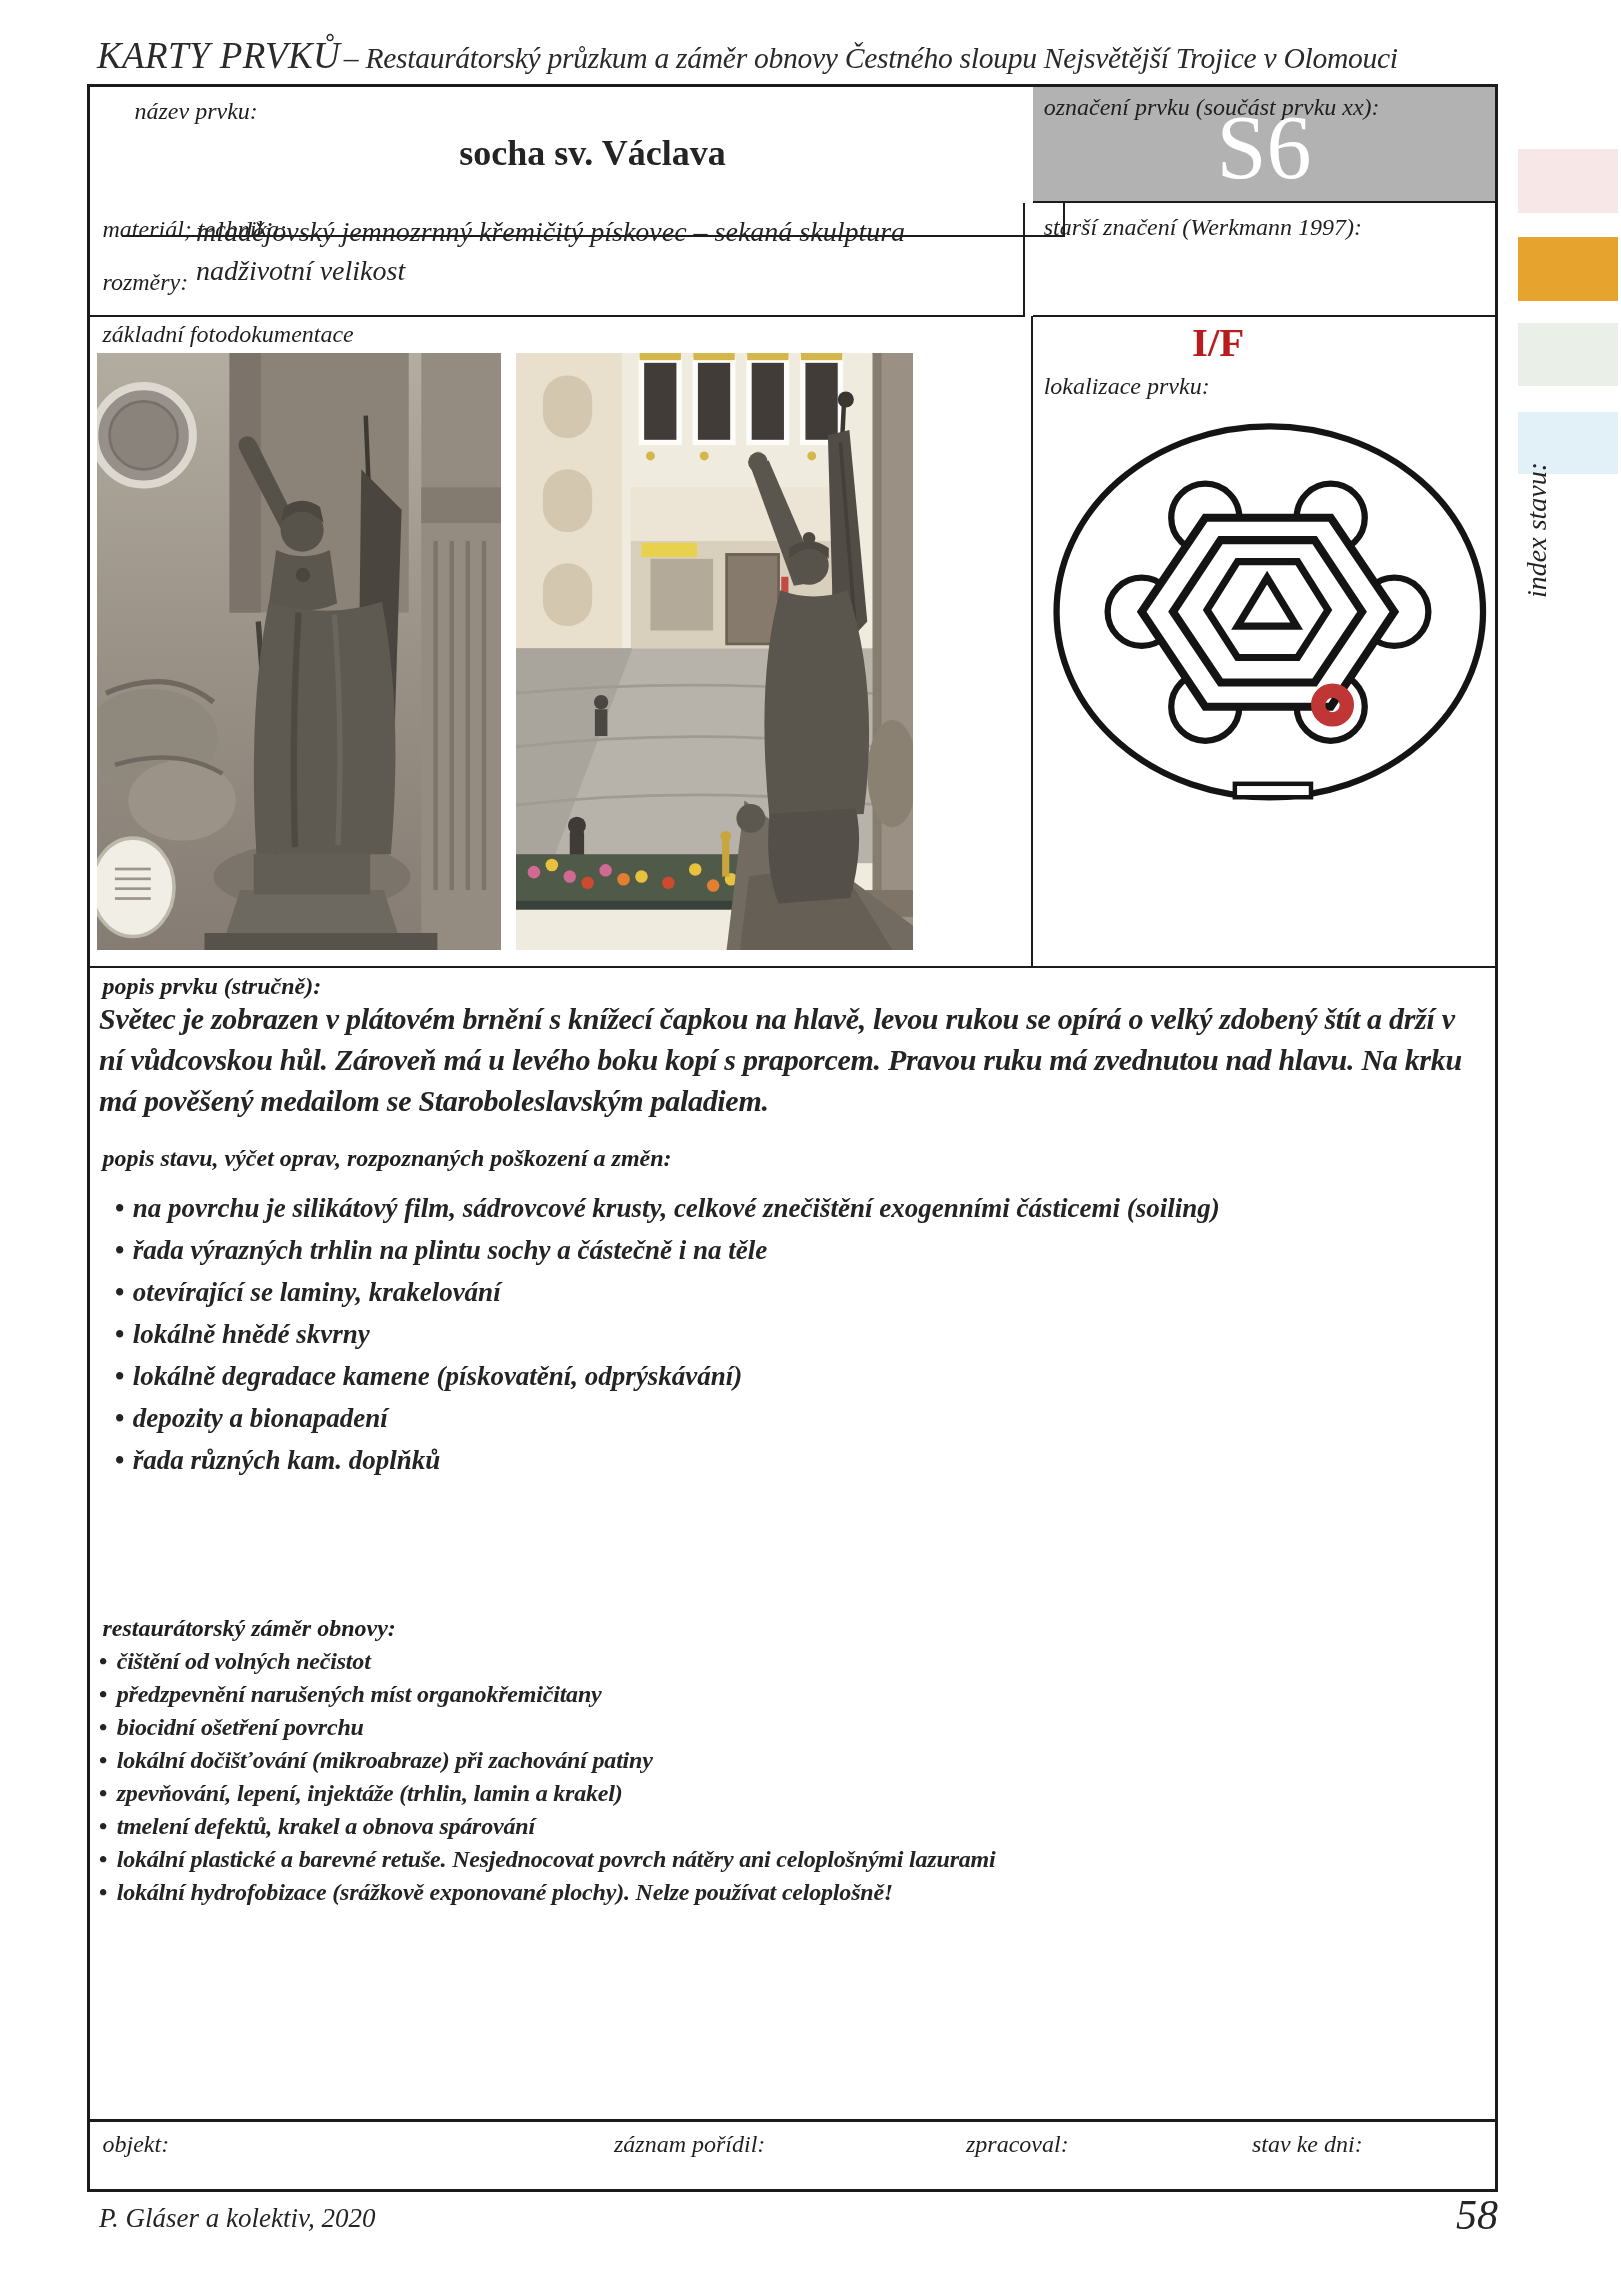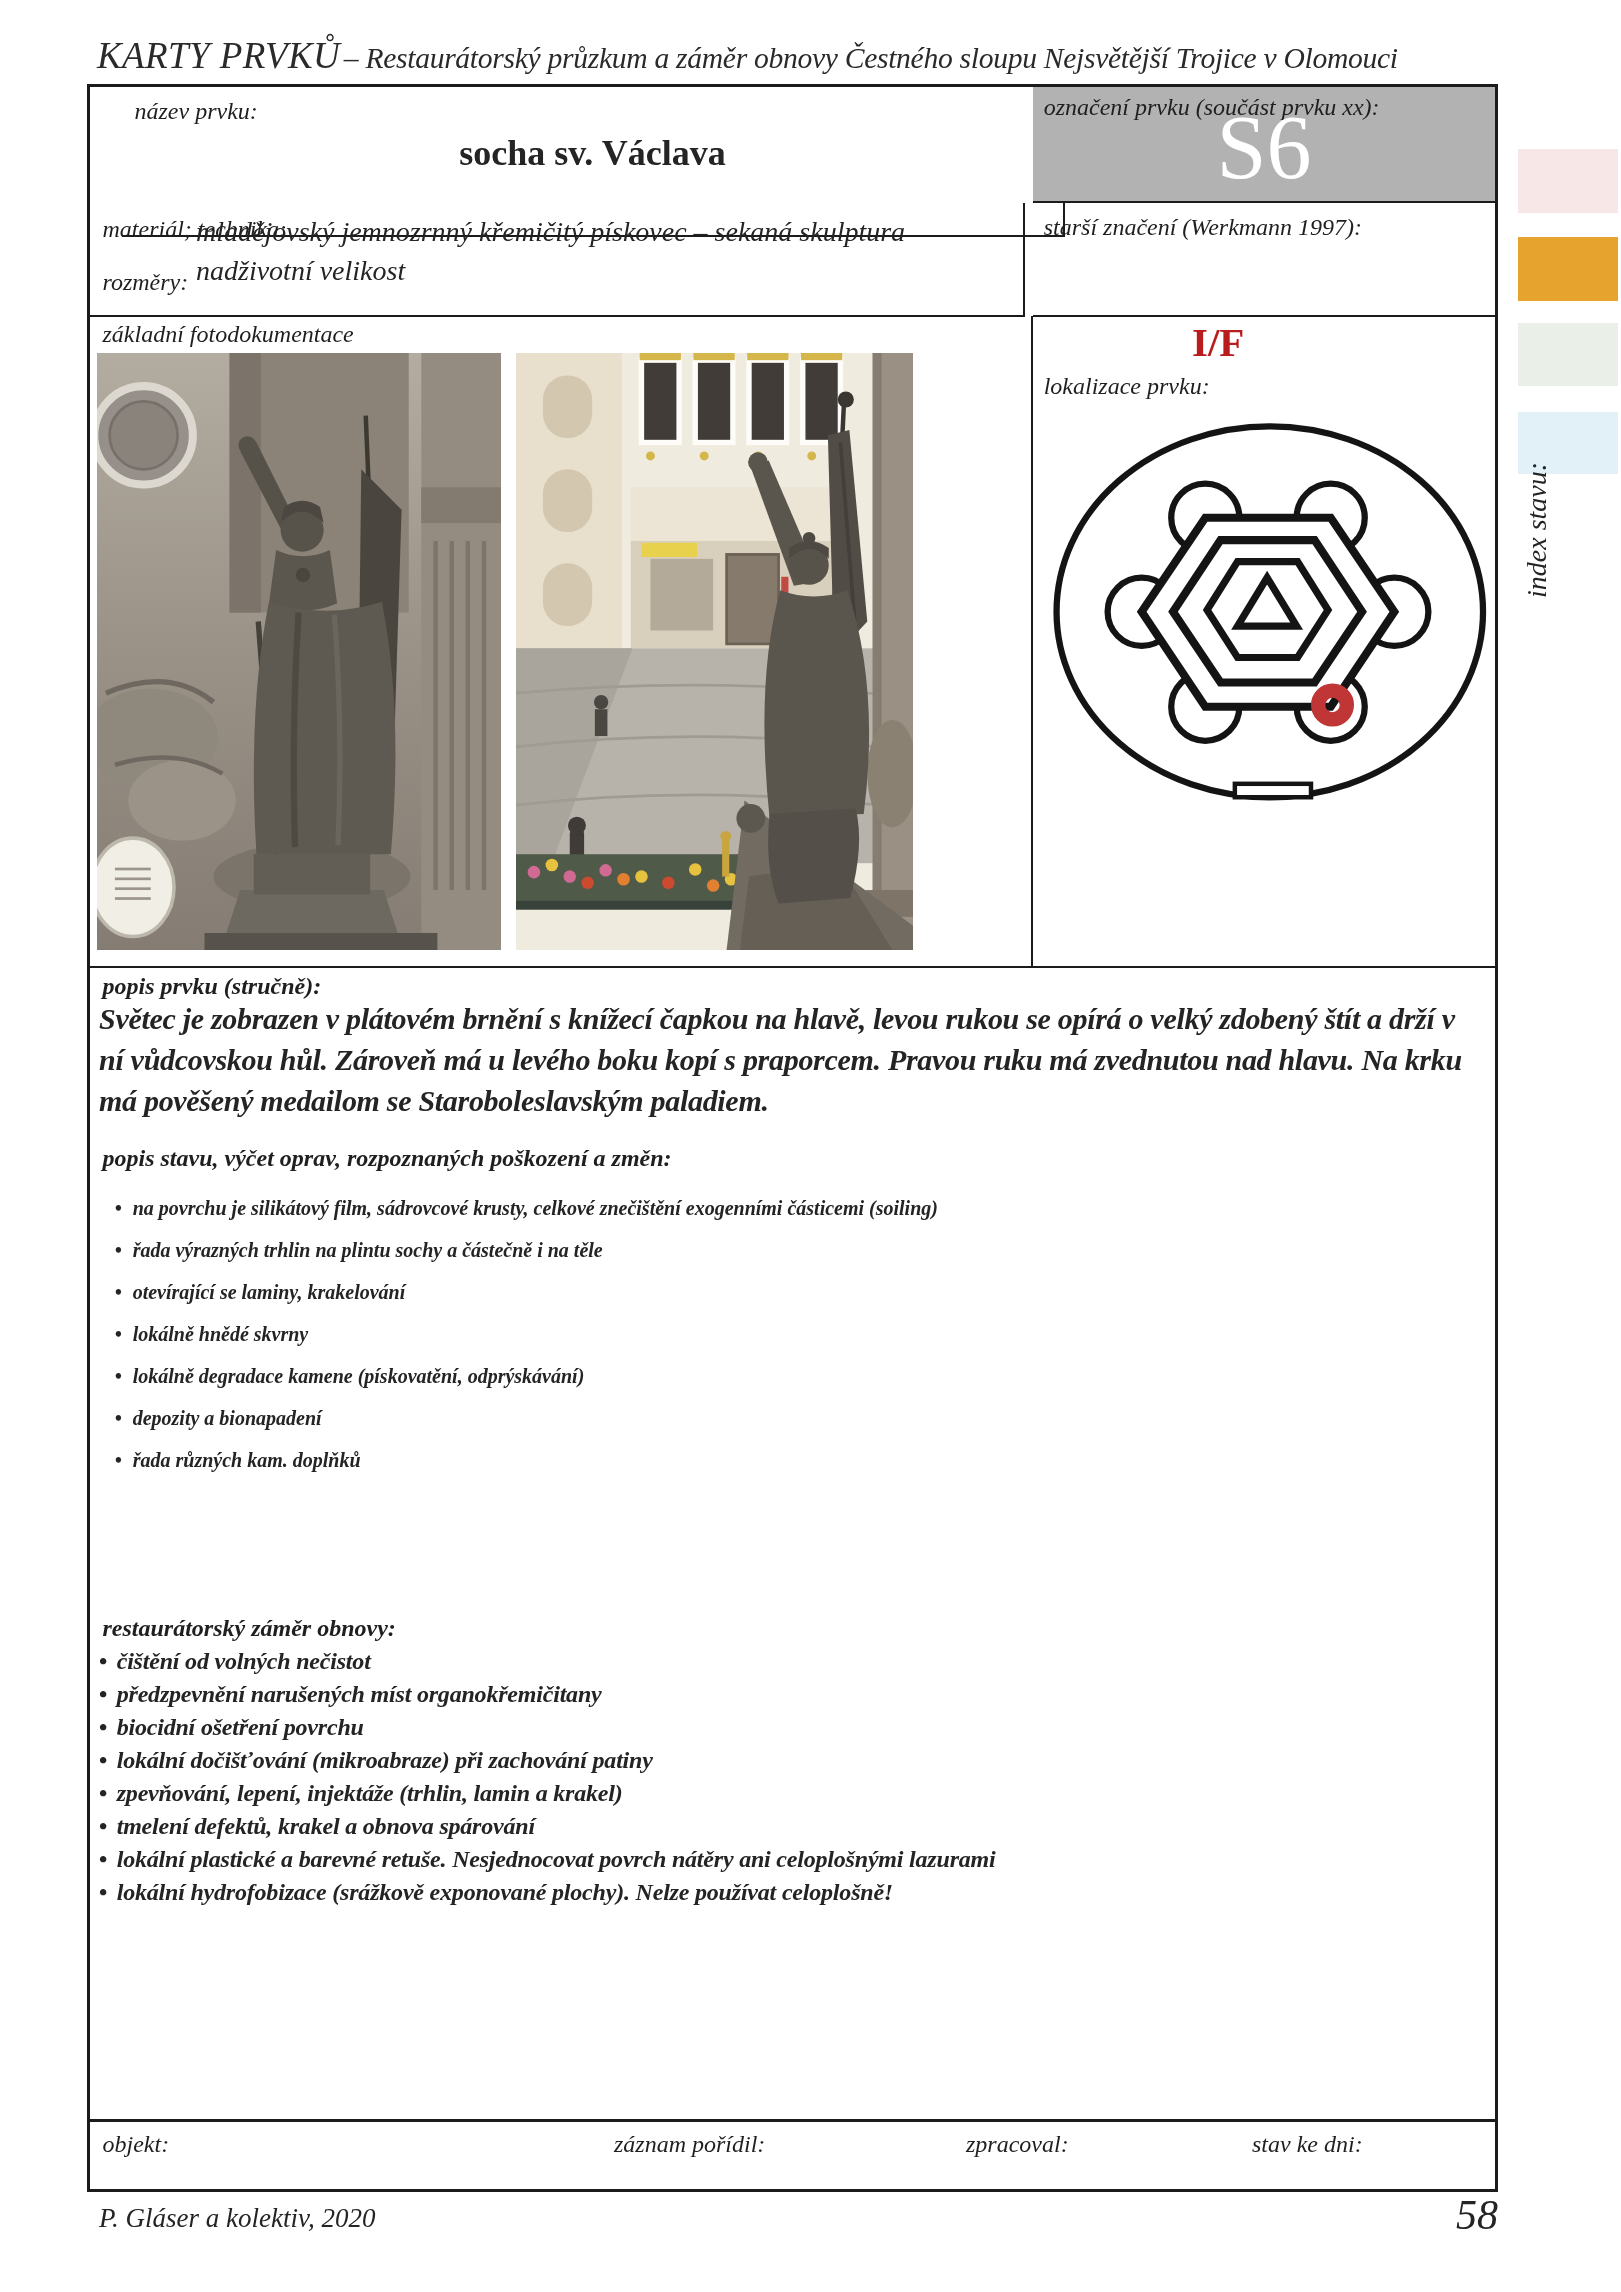--- a/index.html
+++ b/index.html
@@ -39,21 +39,21 @@
   .loc-code{position:absolute;left:159px;top:1.8px;font-weight:bold;font-size:41px;color:#b91c1c;}
   .loc-diagram{position:absolute;left:10.7px;top:70px;width:448px;height:577px;}
 
   .cell-body{left:0;top:881px;width:100%;height:1197px;font-weight:bold;}
   .body-label{position:absolute;left:12.5px;}
   .desc-text{position:absolute;left:9px;top:30px;width:1375px;font-style:italic;font-size:30px;
              line-height:41px;letter-spacing:-0.3px;color:#242424;}
   ul.bullets{position:absolute;margin:0;padding:0;list-style:none;font-style:italic;color:#242424;}
   ul.bullets li{padding-left:19.7px;position:relative;}
   ul.bullets li:before{content:"\2022";position:absolute;left:1.8px;}
-  .bullets-condition{left:23px;top:219px;width:1343px;font-size:20px;line-height:42px;}
+  .bullets-condition{left:23px;top:219px;width:1343px;font-size:27px;line-height:42px;}
   .bullets-restoration{left:7px;top:677px;width:1386px;font-size:24px;line-height:33px;letter-spacing:-0.2px;}
 
   .cell-record{left:0;top:2032px;width:100%;bottom:0;border-top:3.6px solid #1b1b1b;}
   .rec-lbl{position:absolute;top:9px;font-family:Liberation Serif, serif;}
 
   
   .footer-credit{position:absolute;left:99px;top:2203px;font-style:italic;font-size:27px;color:#242424;}
   .page-number{position:absolute;left:1319px;top:2191px;width:179px;text-align:right;
                font-style:italic;font-size:42px;color:#242424;}
 

